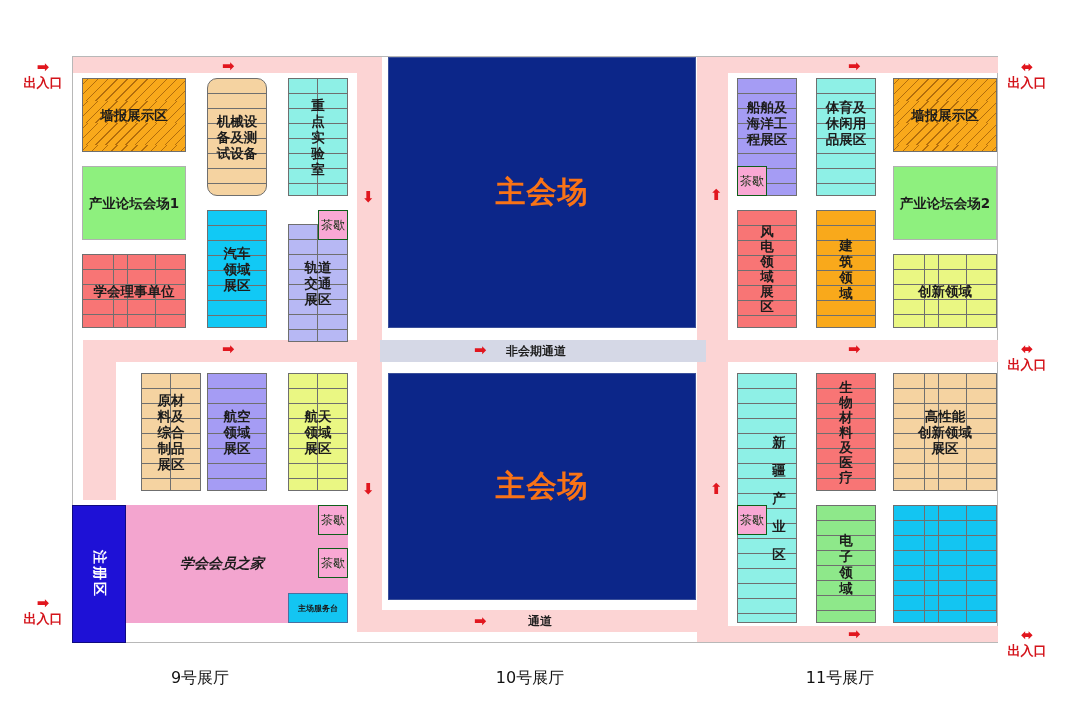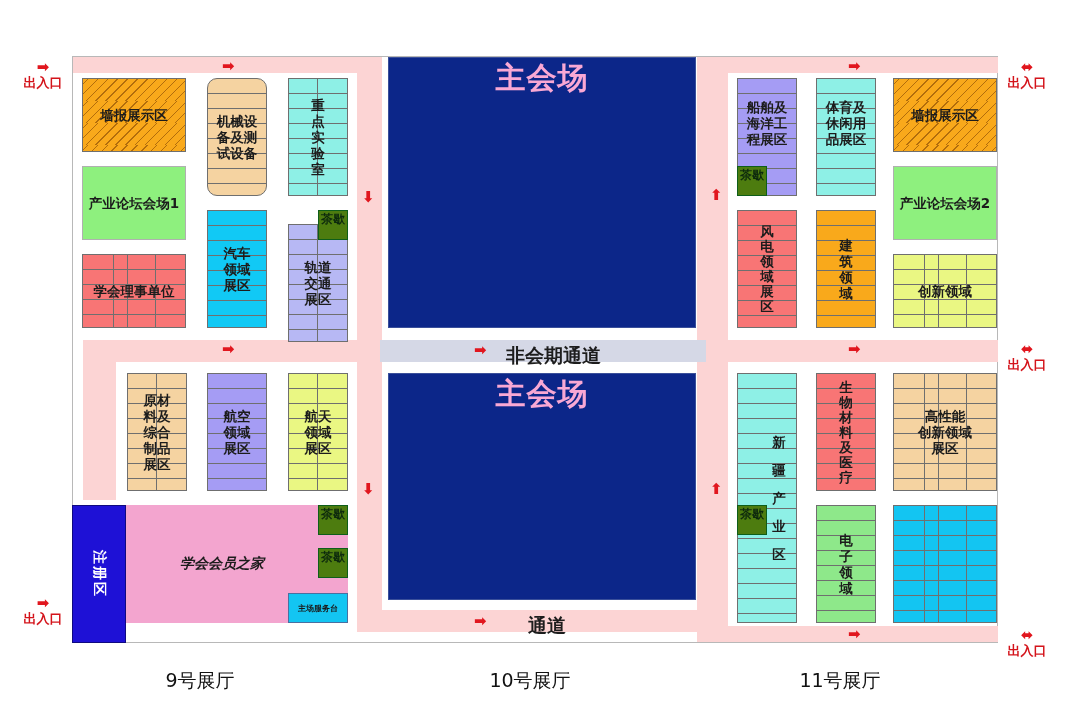--- a/index.html
+++ b/index.html
@@ -1,33 +1,33 @@
 <!DOCTYPE html>
 <html><head>
 <meta charset="utf-8">
 <style>
   html,body{margin:0;padding:0;background:#ffffff;}
   body{width:1080px;height:708px;position:relative;overflow:hidden;font-family:"DejaVu Sans","Liberation Sans",sans-serif;}
   .abs{position:absolute;box-sizing:border-box;}
   .frame{left:72px;top:56px;width:926px;height:587px;border:1px solid #b8b8b8;background:#fff;}
   .aisle{background:#fcd4d4;}
   .aisle-gray{background:#d5d8e6;}
-  .hall-main{background:#0c2689;border:1px solid #3a4f9a;display:flex;justify-content:center;color:#f9a8d4;font-weight:bold;font-size:30px;letter-spacing:1px;}
+  .hall-main{background:#0c2689;border:1px solid #3a4f9a;display:flex;align-items:center;justify-content:center;color:#f97316;font-weight:bold;font-size:30px;letter-spacing:1px;}
   .booth{border:1px solid #6f6f6f;display:flex;align-items:center;justify-content:center;text-align:center;font-weight:bold;color:#1c1c1c;font-size:13.5px;line-height:16px;overflow:hidden;}
   .booth .lbl{position:relative;z-index:2;white-space:pre-line;}
   .grid2{background-image:linear-gradient(to right,transparent calc(50% - 0.5px),#6f6f6f calc(50% - 0.5px),#6f6f6f calc(50% + 0.5px),transparent calc(50% + 0.5px)),repeating-linear-gradient(to bottom,transparent 0,transparent 14px,#6f6f6f 14px,#6f6f6f 15px);}
   .grid4{background-image:linear-gradient(to right,transparent 29%,#6f6f6f 29%,#6f6f6f calc(29% + 1px),transparent calc(29% + 1px),transparent 43%,#6f6f6f 43%,#6f6f6f calc(43% + 1px),transparent calc(43% + 1px),transparent 71%,#6f6f6f 71%,#6f6f6f calc(71% + 1px),transparent calc(71% + 1px)),repeating-linear-gradient(to bottom,transparent 0,transparent 14px,#6f6f6f 14px,#6f6f6f 15px);}
   .wavy{background-color:#f9a91b;background-image:repeating-linear-gradient(135deg,transparent 0,transparent 3px,rgba(120,60,0,0.55) 3px,rgba(120,60,0,0.55) 4px,transparent 4px,transparent 7px);background-size:100% 22px;}
   .wavy::before{content:"";position:absolute;inset:0;background-image:repeating-linear-gradient(to bottom,transparent 0,transparent 18px,rgba(255,255,255,0.0) 18px);}
   .plain{border:1px solid #b0b0b0;}
-  .tea{background:#4d7c0f;border:1px solid #0e5e1a;color:#0d2a0d;font-weight:bold;font-size:13px;display:flex;align-items:flex-start;justify-content:center;z-index:3;}
+  .tea{background:#f9a8d4;border:1px solid #0e5e1a;color:#0d2a0d;font-weight:normal;font-size:13px;display:flex;align-items:center;justify-content:center;z-index:3;}
   .arrow{color:#e1161e;font-size:15px;font-weight:bold;line-height:1;}
   .exit{color:#d4141b;font-weight:bold;font-size:13px;text-align:center;line-height:16px;}
-  .hall-label{font-size:19px;color:#111;text-align:center;}
-  .passlabel{font-size:19px;font-weight:bold;color:#1d1d1d;}
+  .hall-label{font-size:16px;color:#111;text-align:center;}
+  .passlabel{font-size:12px;font-weight:bold;color:#1d1d1d;}
   .reg{background:#1e11d6;border:1px solid #0f0a80;color:#fff;font-weight:bold;font-size:14px;display:flex;align-items:center;justify-content:center;}
   .reg span{transform:rotate(90deg);white-space:nowrap;display:inline-block;letter-spacing:2px;}
   .pink-home{background:#f3a5cf;display:flex;align-items:center;justify-content:center;font-weight:bold;font-size:14px;color:#1c1c1c;}
   .svc{background:#13c5f2;border:1px solid #4a6fa0;font-size:8px;font-weight:bold;display:flex;align-items:center;justify-content:center;color:#1a1a1a;}
 </style>
 </head>
 <body>
 
 <div class="abs frame"></div>
 
@@ -95,21 +95,21 @@
   </div>
 <div class="abs booth grid2" style="left:288px;top:224px;width:60px;height:118px;background-color:#b7b8f4;">
     <span class="lbl">轨道
 交通
 展区</span>
   </div>
 <div class="abs tea" style="left:318px;top:210px;width:30px;height:30px;font-size:12px;">
     <span>茶歇</span>
   </div>
 
-<div class="abs booth grid2" style="left:127px;top:373px;width:60px;height:118px;background-color:#f5d3a1;">
+<div class="abs booth grid2" style="left:141px;top:373px;width:60px;height:118px;background-color:#f5d3a1;">
     <span class="lbl">原材
 料及
 综合
 制品
 展区</span>
   </div>
 <div class="abs booth grid2" style="left:207px;top:373px;width:60px;height:118px;background-color:#a59cf4;">
     <span class="lbl">航空
 领域
 展区</span>

